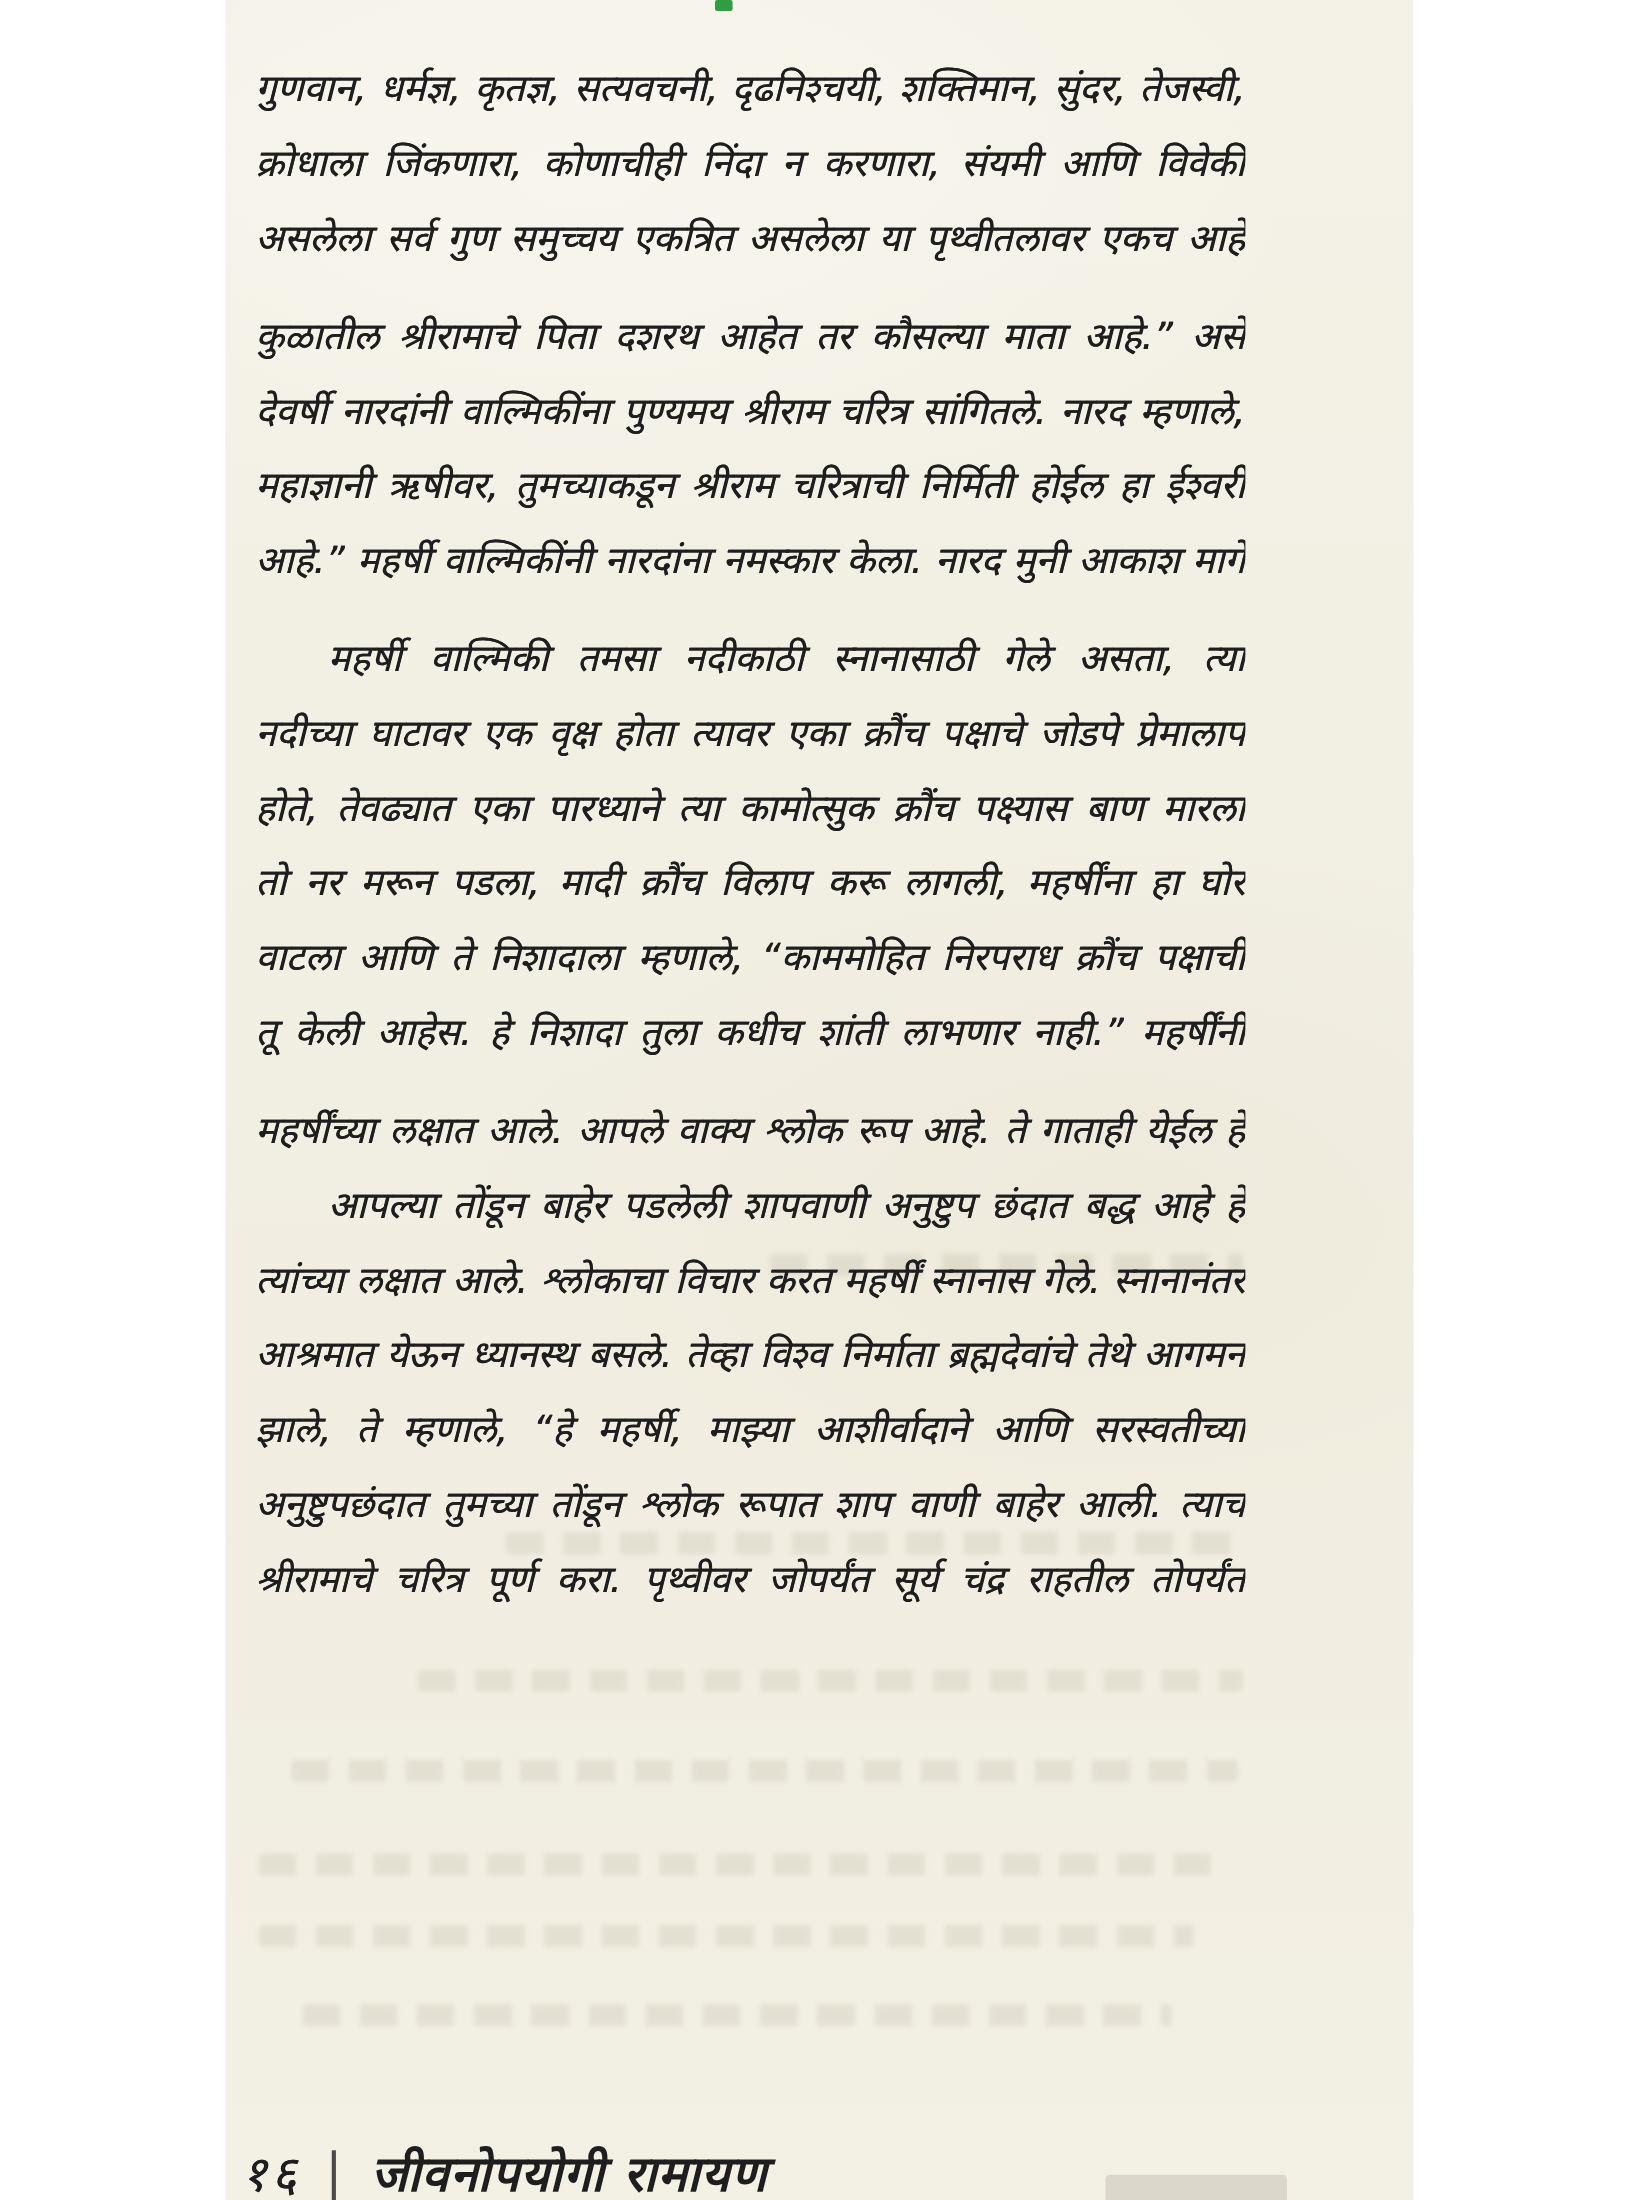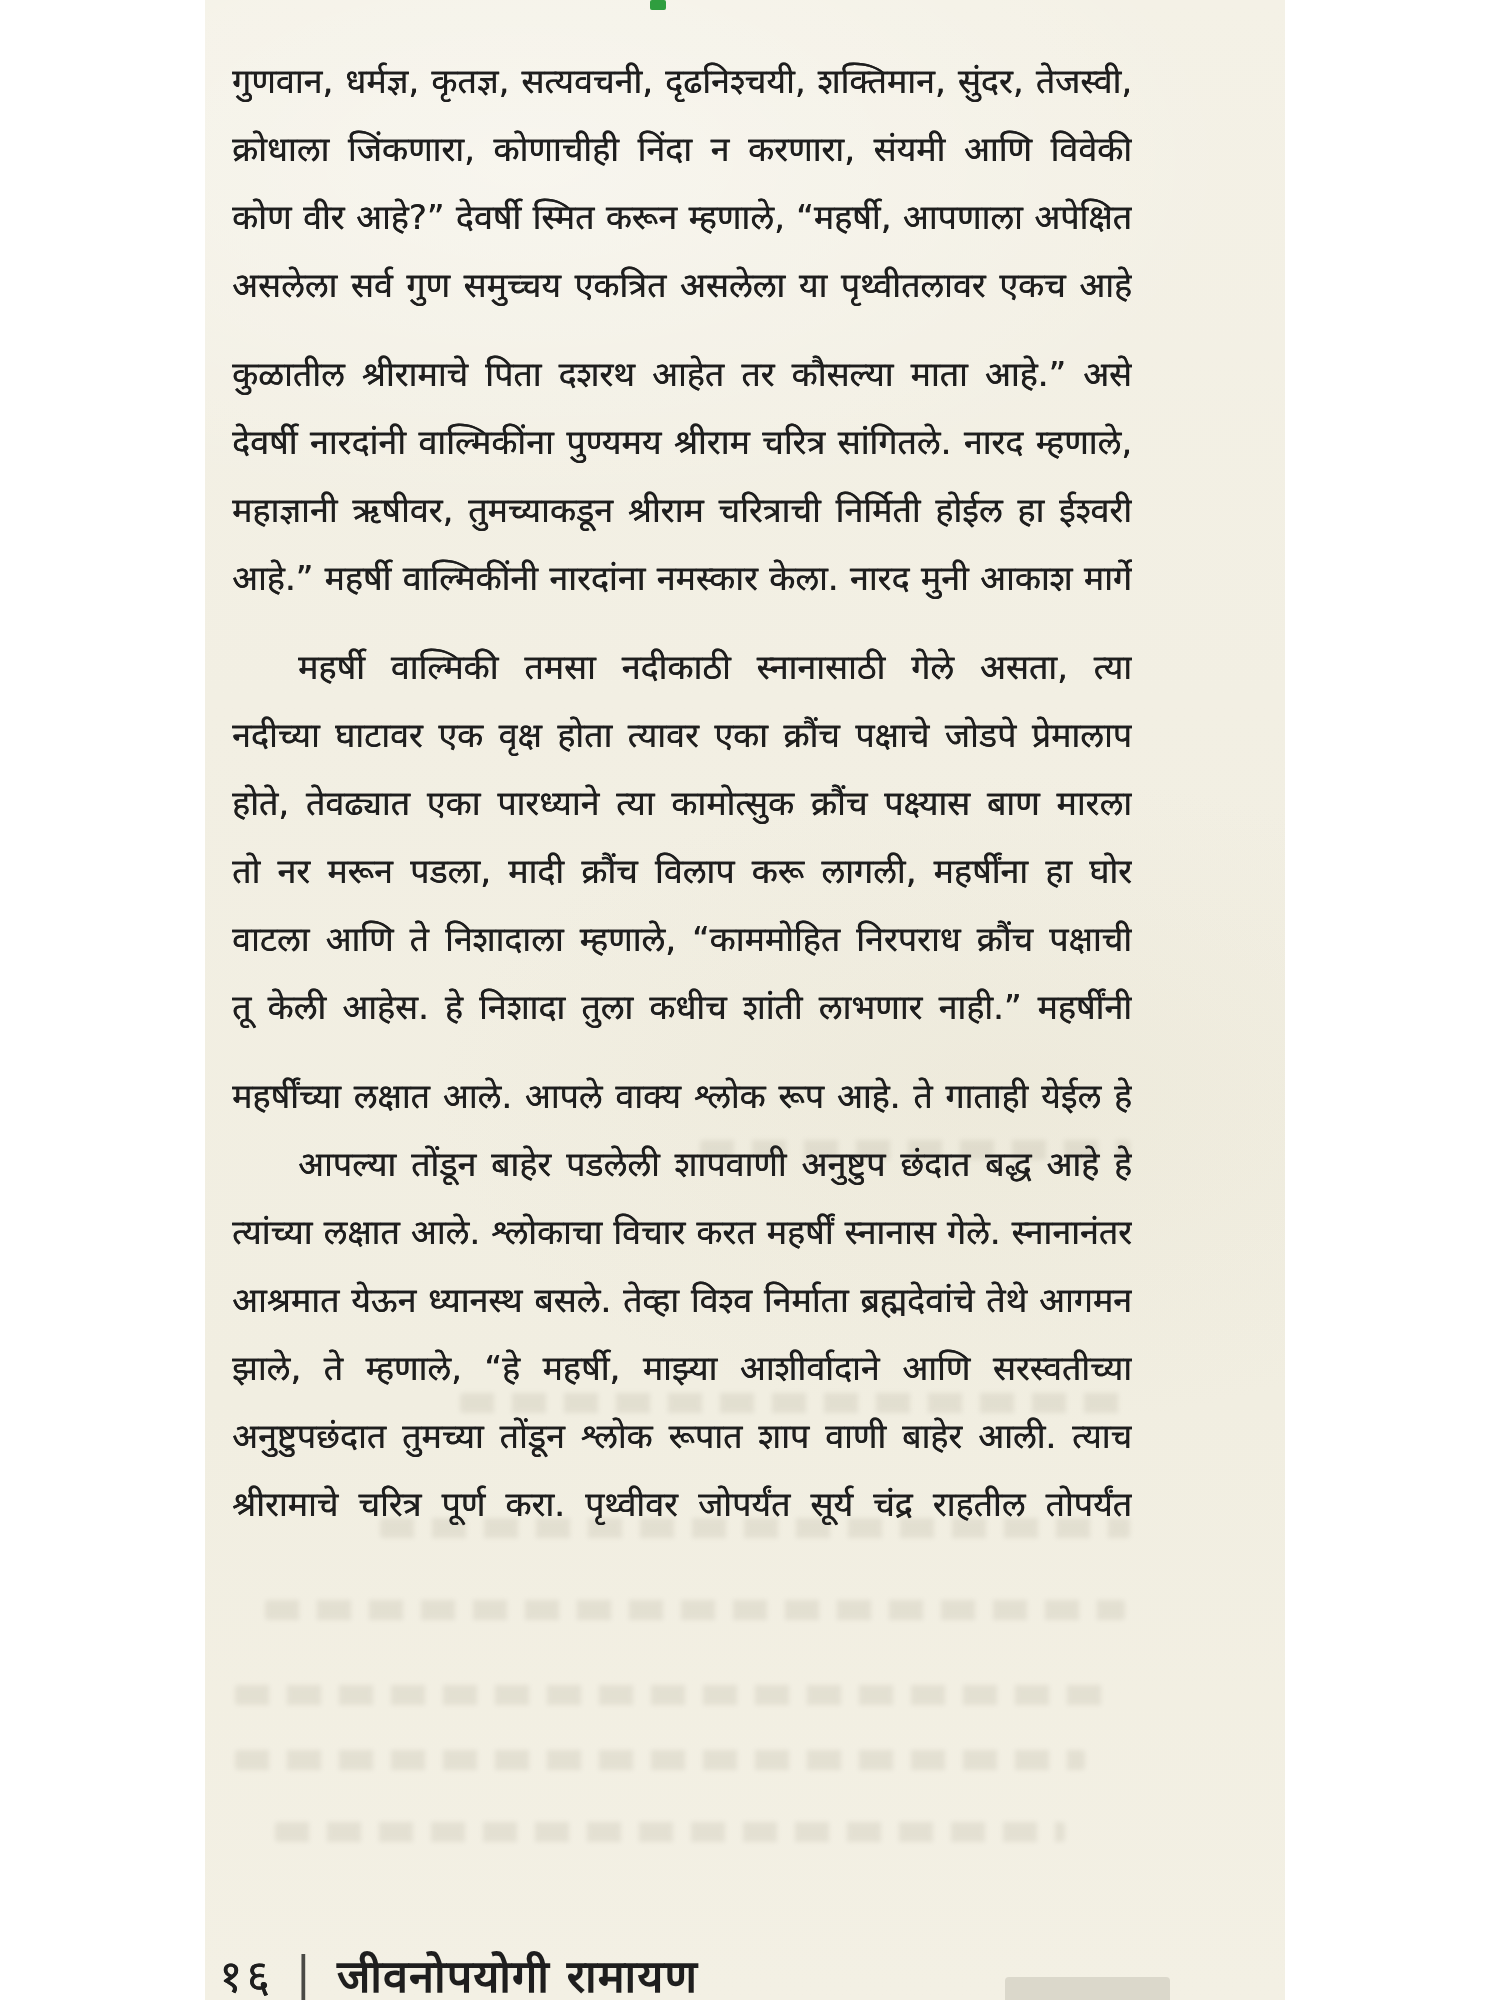--- a/index.html
+++ b/index.html
@@ -3,20 +3,21 @@
 <meta charset="utf-8">
 <style>
   * { margin:0; padding:0; box-sizing:border-box; }
   html,body { background:#ffffff; }
   .canvas {
     position:relative;
     width:1500px; height:2000px;
     background:#ffffff;
     overflow:hidden;
     font-family:"DejaVu Sans", sans-serif;
+    font-style:italic;
   }
   
   .page {
     position:absolute;
     left:205px; top:0;
     width:1080px; height:2000px;
     background:
       radial-gradient(1200px 600px at 30% 8%, rgba(255,255,255,0.35), rgba(255,255,255,0) 60%),
       radial-gradient(900px 500px at 75% 55%, rgba(226,221,200,0.25), rgba(226,221,200,0) 65%),
       linear-gradient(180deg, #f4f1e6 0%, #f2efe3 35%, #f1eee1 70%, #f3f0e4 100%);
@@ -101,21 +102,20 @@
     <div class="ghost" style="left:175px; top:1518px; width:750px;"></div>
     <div class="ghost" style="left:60px;  top:1600px; width:860px;"></div>
     <div class="ghost" style="left:30px;  top:1685px; width:880px;"></div>
     <div class="ghost" style="left:30px;  top:1750px; width:850px;"></div>
     <div class="ghost" style="left:70px;  top:1822px; width:790px;"></div>
 
     <div class="text-block" id="text-block">
         <div class="para">
           <div class="line">गुणवान, धर्मज्ञ, कृतज्ञ, सत्यवचनी, दृढनिश्चयी, शक्तिमान, सुंदर, तेजस्वी,</div>
           <div class="line">क्रोधाला जिंकणारा, कोणाचीही निंदा न करणारा, संयमी आणि विवेकी असा</div>
-          <div class="line">कोण वीर आहे?” देवर्षी स्मित करून म्हणाले, “महर्षी, आपणाला अपेक्षित</div>
           <div class="line">असलेला सर्व गुण समुच्चय एकत्रित असलेला या पृथ्वीतलावर एकच आहे तो</div>
         </div>
         <div class="para">
           <div class="line">कुळातील श्रीरामाचे पिता दशरथ आहेत तर कौसल्या माता आहे.” असे म्हणून</div>
           <div class="line">देवर्षी नारदांनी वाल्मिकींना पुण्यमय श्रीराम चरित्र सांगितले. नारद म्हणाले, “हे</div>
           <div class="line">महाज्ञानी ऋषीवर, तुमच्याकडून श्रीराम चरित्राची निर्मिती होईल हा ईश्वरी संकेत</div>
           <div class="line">आहे.” महर्षी वाल्मिकींनी नारदांना नमस्कार केला. नारद मुनी आकाश मार्गे</div>
         </div>
         <div class="para">
           <div class="line first">महर्षी वाल्मिकी तमसा नदीकाठी स्नानासाठी गेले असता, त्या निसर्गरम्य</div>

